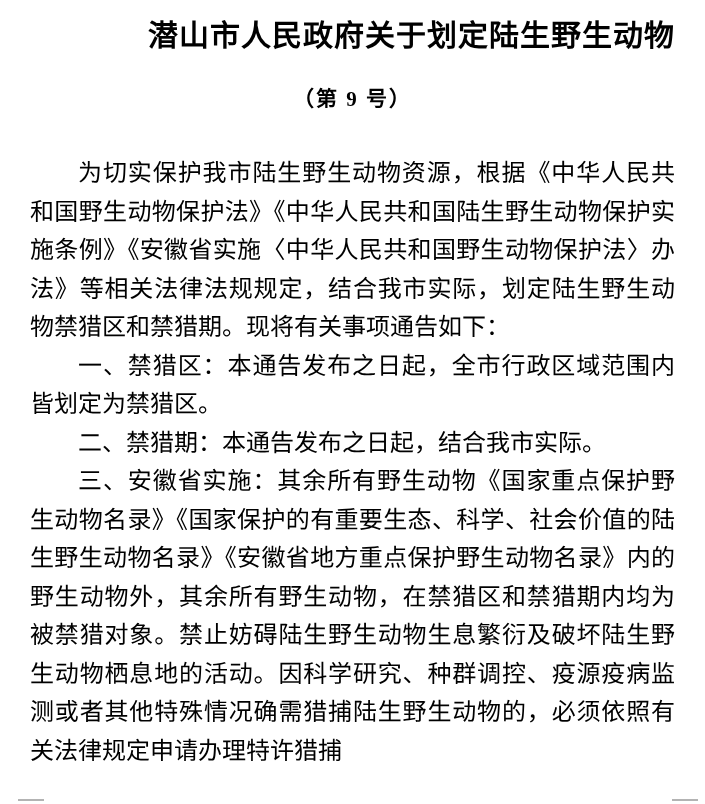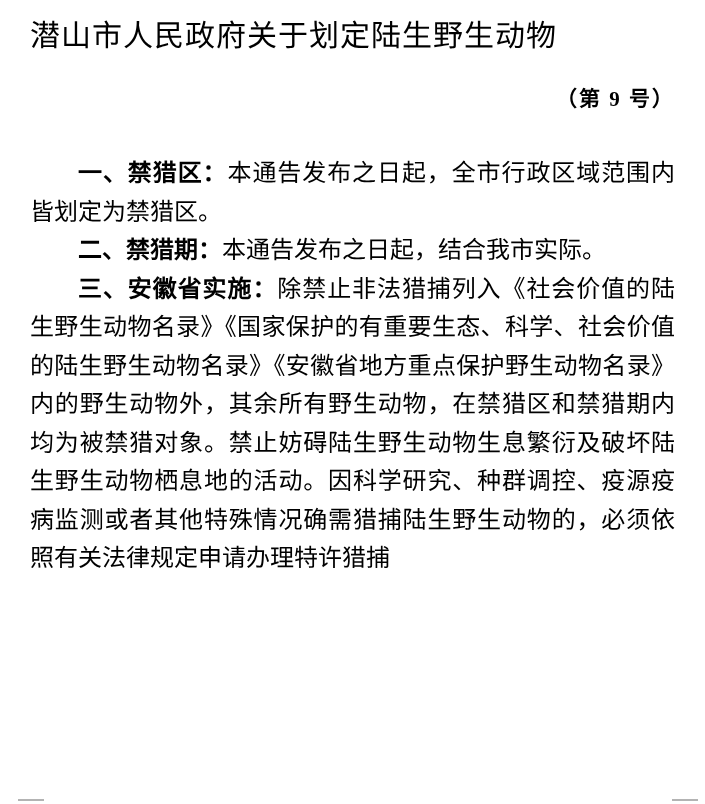--- a/index.html
+++ b/index.html
@@ -12,48 +12,48 @@
   }
   body {
     position: relative;
     font-family: "Liberation Serif", "DejaVu Serif", serif;
   }
   .doc {
     padding: 16px 30px 0 30px;
   }
   .doc-title {
     font-family: "Liberation Sans", "DejaVu Sans", sans-serif;
-    font-weight: 400;
+    font-weight: 700;
     font-size: 30px;
     line-height: 40px;
-    text-align: left;
+    text-align: right;
     letter-spacing: 1px;
   }
   .doc-title span { display: block; }
   .issue-number {
     margin-top: 30px;
-    text-align: right;
+    text-align: center;
     font-size: 21px;
     line-height: 26px;
     font-weight: 600;
     letter-spacing: 2px;
   }
   .body-text {
     margin-top: 42px;
     font-size: 24px;
     line-height: 38.5px;
   }
   .body-text p {
     text-indent: 2em;
     text-align: justify;
     text-justify: inter-ideograph;
   }
   .item-label {
     font-family: "Liberation Sans", "DejaVu Sans", sans-serif;
-    font-weight: 700;
+    font-weight: 400;
   }
   .edge-fragment {
     position: absolute;
     height: 2px;
   }
   .edge-fragment-left  { left: 18px;  bottom: 3px; width: 26px; }
   .edge-fragment-right { left: 672px; bottom: 3px; width: 26px; }
 </style>
 </head>
 <body style="background: rgb(255, 255, 255); color: rgb(0, 0, 0);">
@@ -61,30 +61,31 @@
 <div class="doc">
 
   <h1 class="doc-title">
     <span>潜山市人民政府关于划定陆生野生动物</span>
   </h1>
 
   <div class="issue-number">（第 9 号）</div>
 
   <div class="body-text">
 
+    <p>为切实保护我市陆生野生动物资源，根据《中华人民共和国野生动物保护法》《中华人民共和国陆生野生动物保护实施条例》《安徽省实施〈中华人民共和国野生动物保护法〉办法》等相关法律法规规定，结合我市实际，划定陆生野生动物禁猎区和禁猎期。现将有关事项通告如下：</p>
 
     <p>
       <span class="item-label">一、禁猎区：</span><span>本通告发布之日起，全市行政区域范围内皆划定为禁猎区。</span>
     </p>
 
     <p>
       <span class="item-label">二、禁猎期：</span><span>本通告发布之日起，结合我市实际。</span>
     </p>
 
     <p>
-      <span class="item-label">三、安徽省实施：</span><span>除禁止非法猎捕列入《社会价值的陆生野生动物名录》《国家保护的有重要生态、科学、社会价值的陆生野生动物名录》《安徽省地方重点保护野生动物名录》内的野生动物外，其余所有野生动物，在禁猎区和禁猎期内均为被禁猎对象。禁止妨碍陆生野生动物生息繁衍及破坏陆生野生动物栖息地的活动。因科学研究、种群调控、疫源疫病监测或者其他特殊情况确需猎捕陆生野生动物的，必须依照有关法律规定申请办理特许猎捕</span>
+      <span class="item-label">三、安徽省实施：</span><span>其余所有野生动物《国家重点保护野生动物名录》《国家保护的有重要生态、科学、社会价值的陆生野生动物名录》《安徽省地方重点保护野生动物名录》内的野生动物外，其余所有野生动物，在禁猎区和禁猎期内均为被禁猎对象。禁止妨碍陆生野生动物生息繁衍及破坏陆生野生动物栖息地的活动。因科学研究、种群调控、疫源疫病监测或者其他特殊情况确需猎捕陆生野生动物的，必须依照有关法律规定申请办理特许猎捕</span>
     </p>
 
   </div>
 </div>
 
 <div class="edge-fragment edge-fragment-left" style="background: rgb(179, 179, 179);"></div>
 <div class="edge-fragment edge-fragment-right" style="background: rgb(179, 179, 179);"></div>
 
 </body></html>

